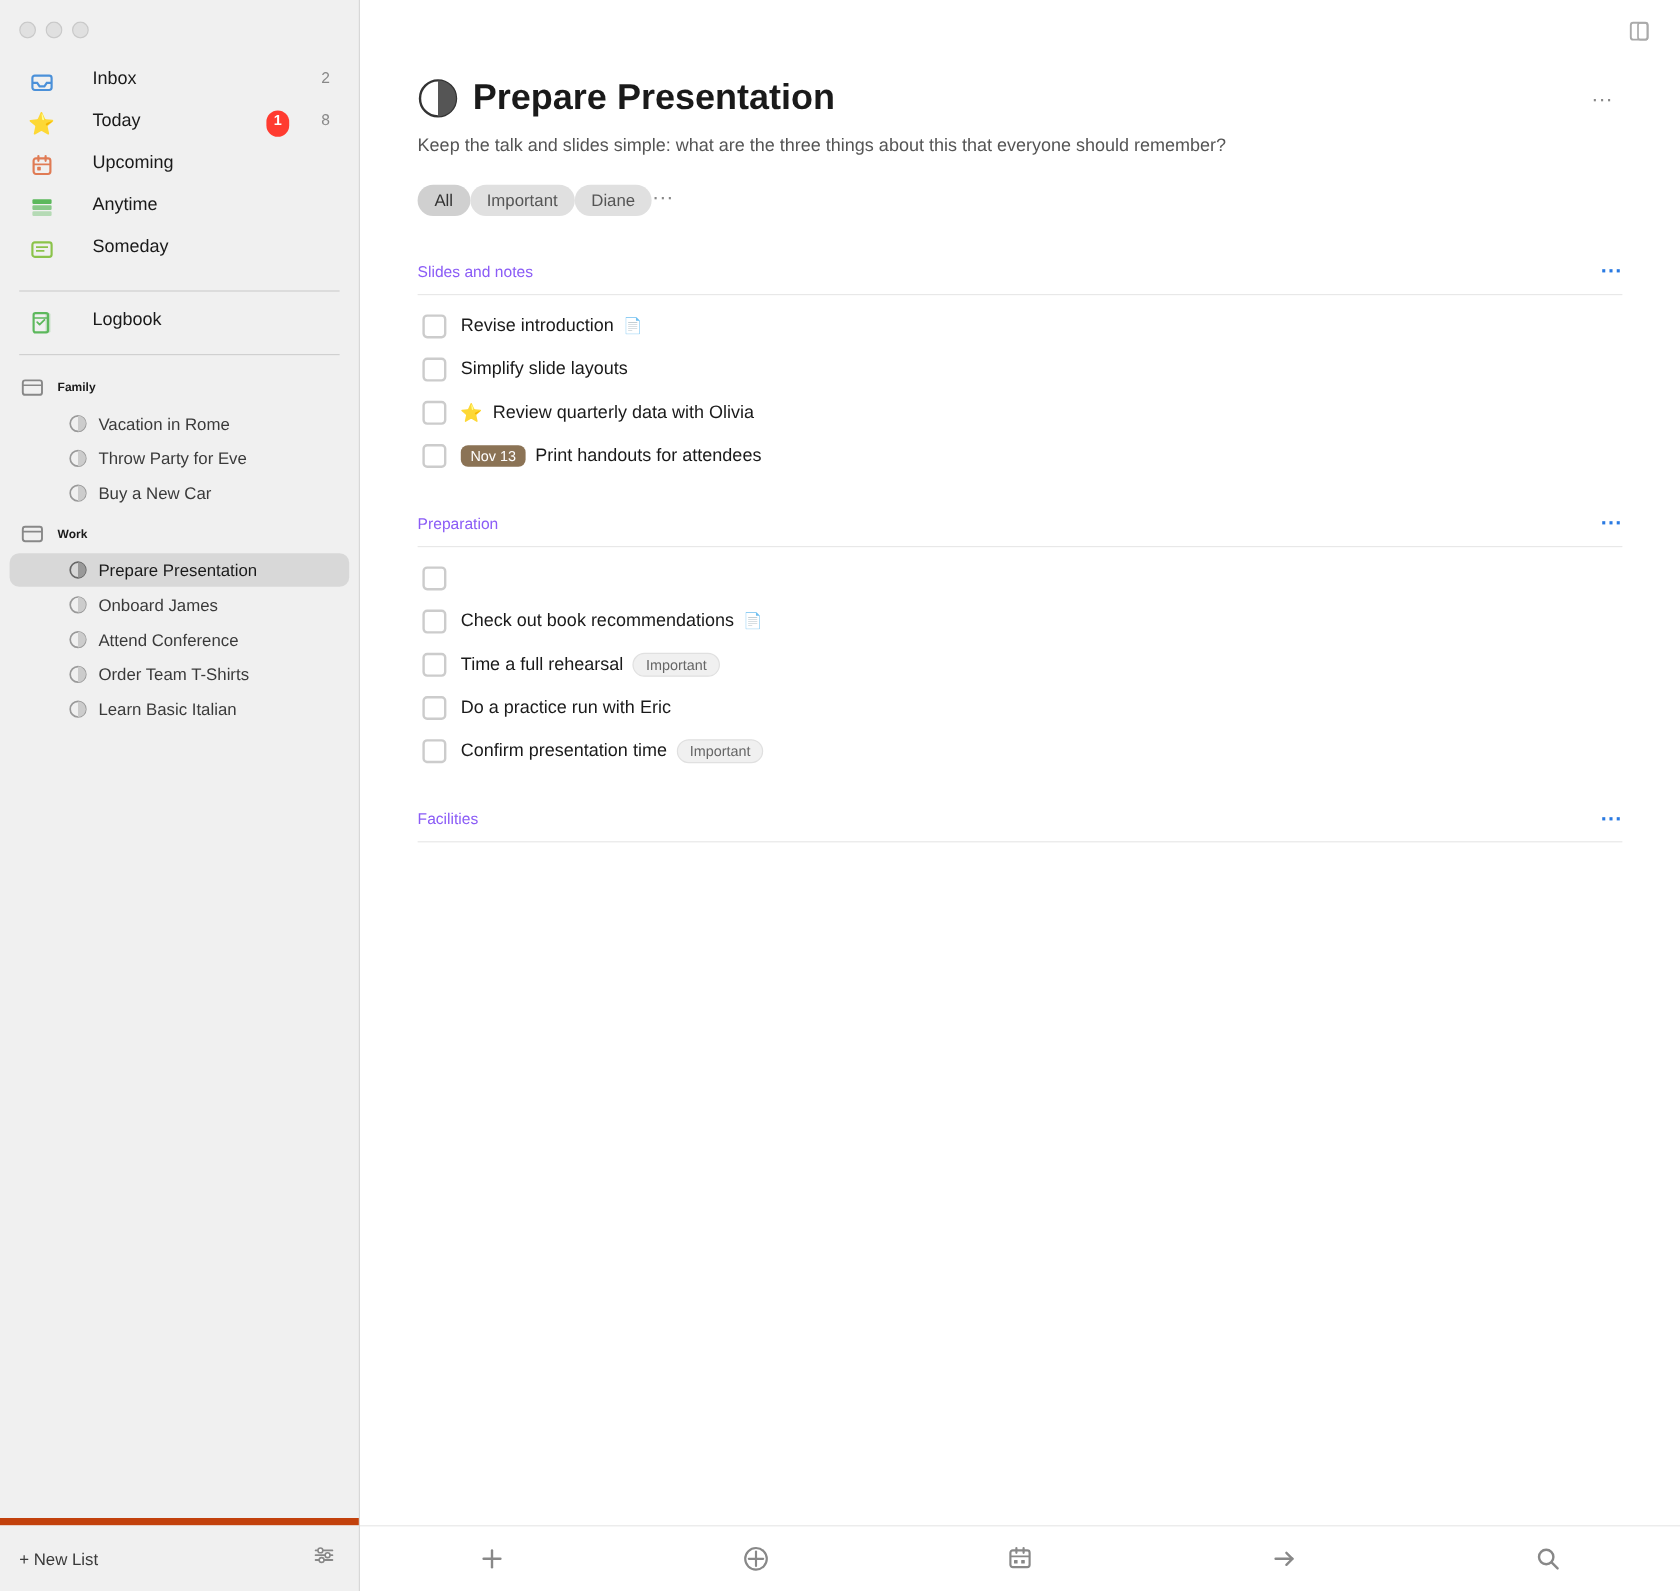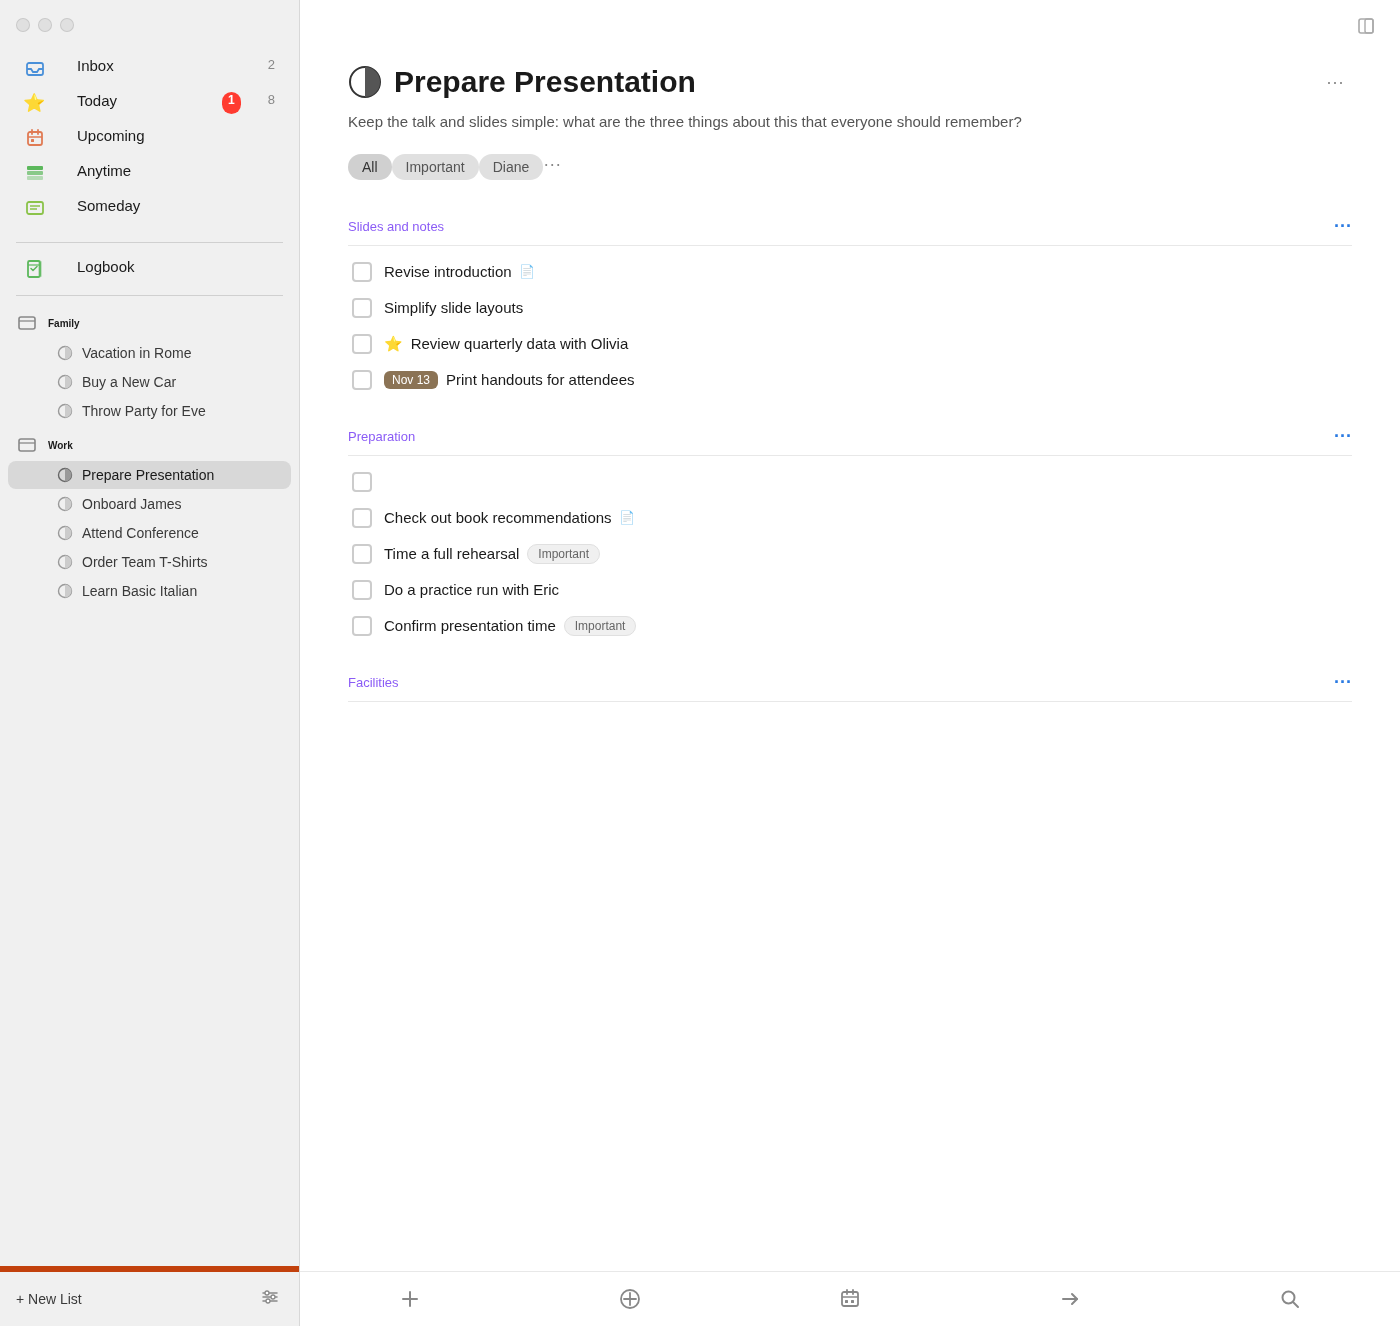--- a/index.html
+++ b/index.html
@@ -479,30 +479,30 @@
       </div>
       <span>Vacation in Rome</span>
     </div>
     <div class="list-item">
       <div class="item-icon">
         <svg width="16" height="16" viewBox="0 0 16 16">
           <circle cx="8" cy="8" r="6.5" stroke="#999" stroke-width="1.4" fill="none"></circle>
           <path d="M8 1.5 A6.5 6.5 0 0 1 8 14.5" fill="#ccc"></path>
         </svg>
       </div>
-      <span>Buy a New Car</span>
+      <span>Throw Party for Eve</span>
     </div>
     <div class="list-item">
       <div class="item-icon">
         <svg width="16" height="16" viewBox="0 0 16 16">
           <circle cx="8" cy="8" r="6.5" stroke="#999" stroke-width="1.4" fill="none"></circle>
           <path d="M8 1.5 A6.5 6.5 0 0 1 8 14.5" fill="#ccc"></path>
         </svg>
       </div>
-      <span>Throw Party for Eve</span>
+      <span>Buy a New Car</span>
     </div>
 
     <div class="list-group-header">
       <div class="group-icon">
         <svg width="20" height="20" viewBox="0 0 20 20" fill="none">
           <rect x="2" y="4" width="16" height="12" rx="2" stroke="#888" stroke-width="1.6" fill="none"></rect>
           <line x1="2" y1="8" x2="18" y2="8" stroke="#888" stroke-width="1.3"></line>
         </svg>
       </div>
       <span>Work</span>

